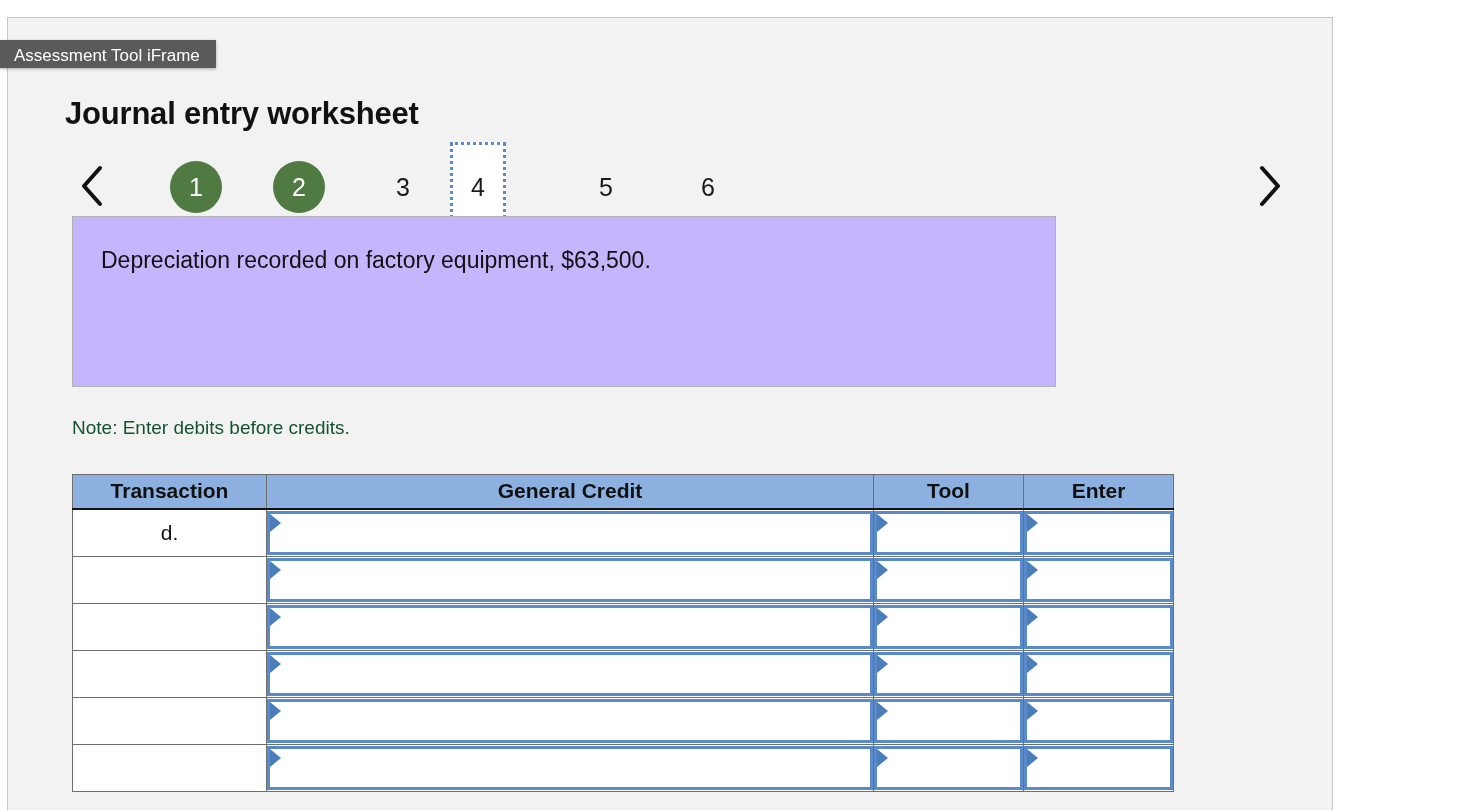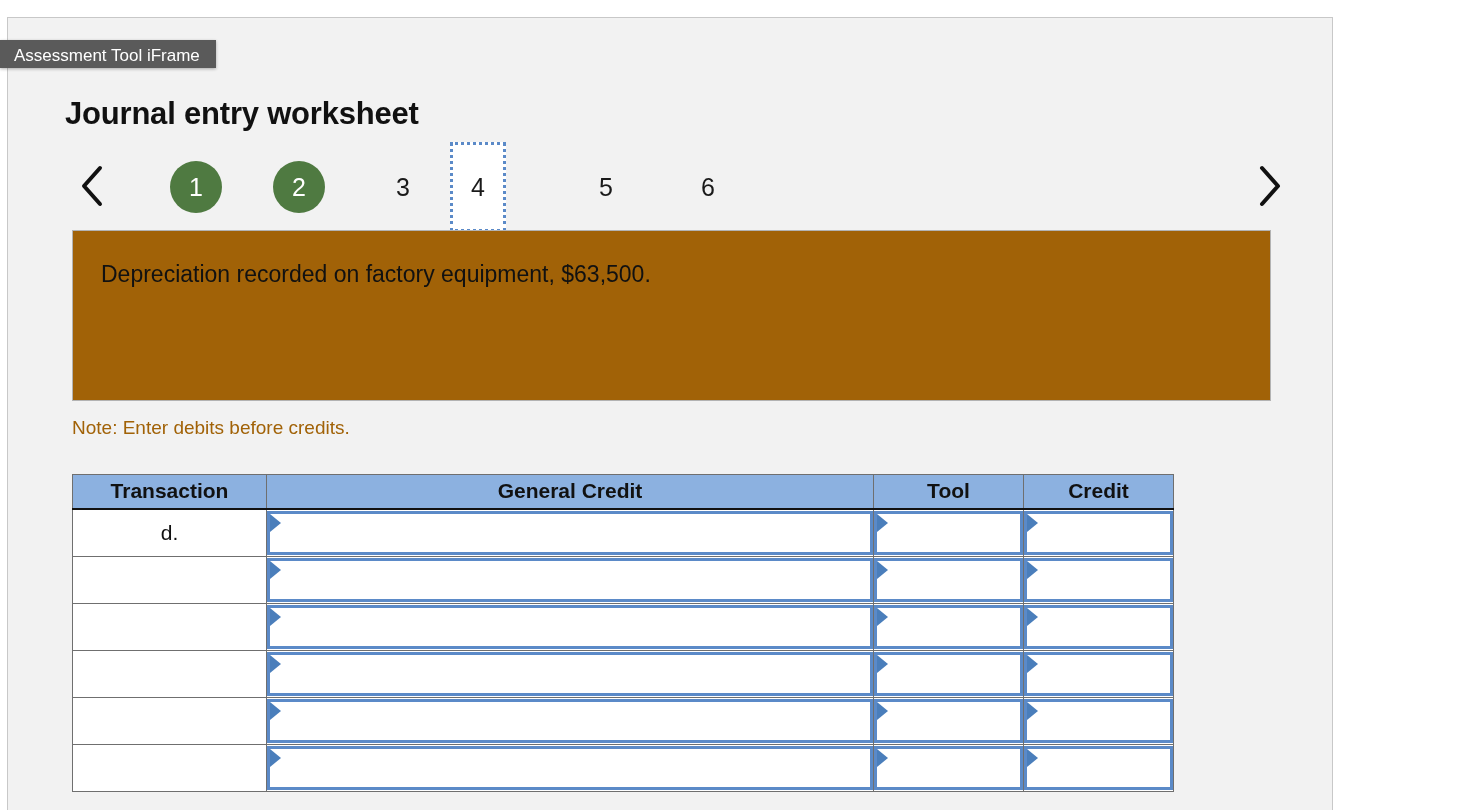--- a/index.html
+++ b/index.html
@@ -102,42 +102,42 @@
     border: 3px dotted #5b8ac8;
     width: 56px;
     height: 90px;
     top: -1px;
   }
 
   
   #stmt {
     position: absolute;
     left: 64px;
-    top: 212px;
-    width: 1199px;
+    top: 198px;
+    width: 984px;
     height: 171px;
-    background: #a16207;
+    background: #c4b5fd;
     border: 1px solid #b3b3b3;
     box-sizing: border-box;
   }
   #stmt-text {
     position: absolute;
     left: 28px;
     top: 30px;
     font-size: 23px;
     color: #111111;
   }
 
   
   #note {
     position: absolute;
     left: 64px;
     top: 399px;
     font-size: 19px;
-    color: #a16207;
+    color: #14532d;
   }
 
   
   #jtable {
     position: absolute;
     left: 64px;
     top: 456px;
     width: 1101px;
     border-collapse: collapse;
     table-layout: fixed;
@@ -246,21 +246,21 @@
       <col class="c-txn">
         <col class="c-gj">
         <col class="c-deb">
         <col class="c-cred">
     </colgroup>
     <thead>
       <tr>
         <th>Transaction</th>
         <th>General Credit</th>
         <th>Tool</th>
-        <th>Credit</th>
+        <th>Enter</th>
       </tr>
     </thead>
     <tbody>
       <tr>
         <td class="txn-cell">d.</td>
         <td class="field-cell">
           <div class="field">
             <span class="marker"></span>
             <span></span>
           </div>

